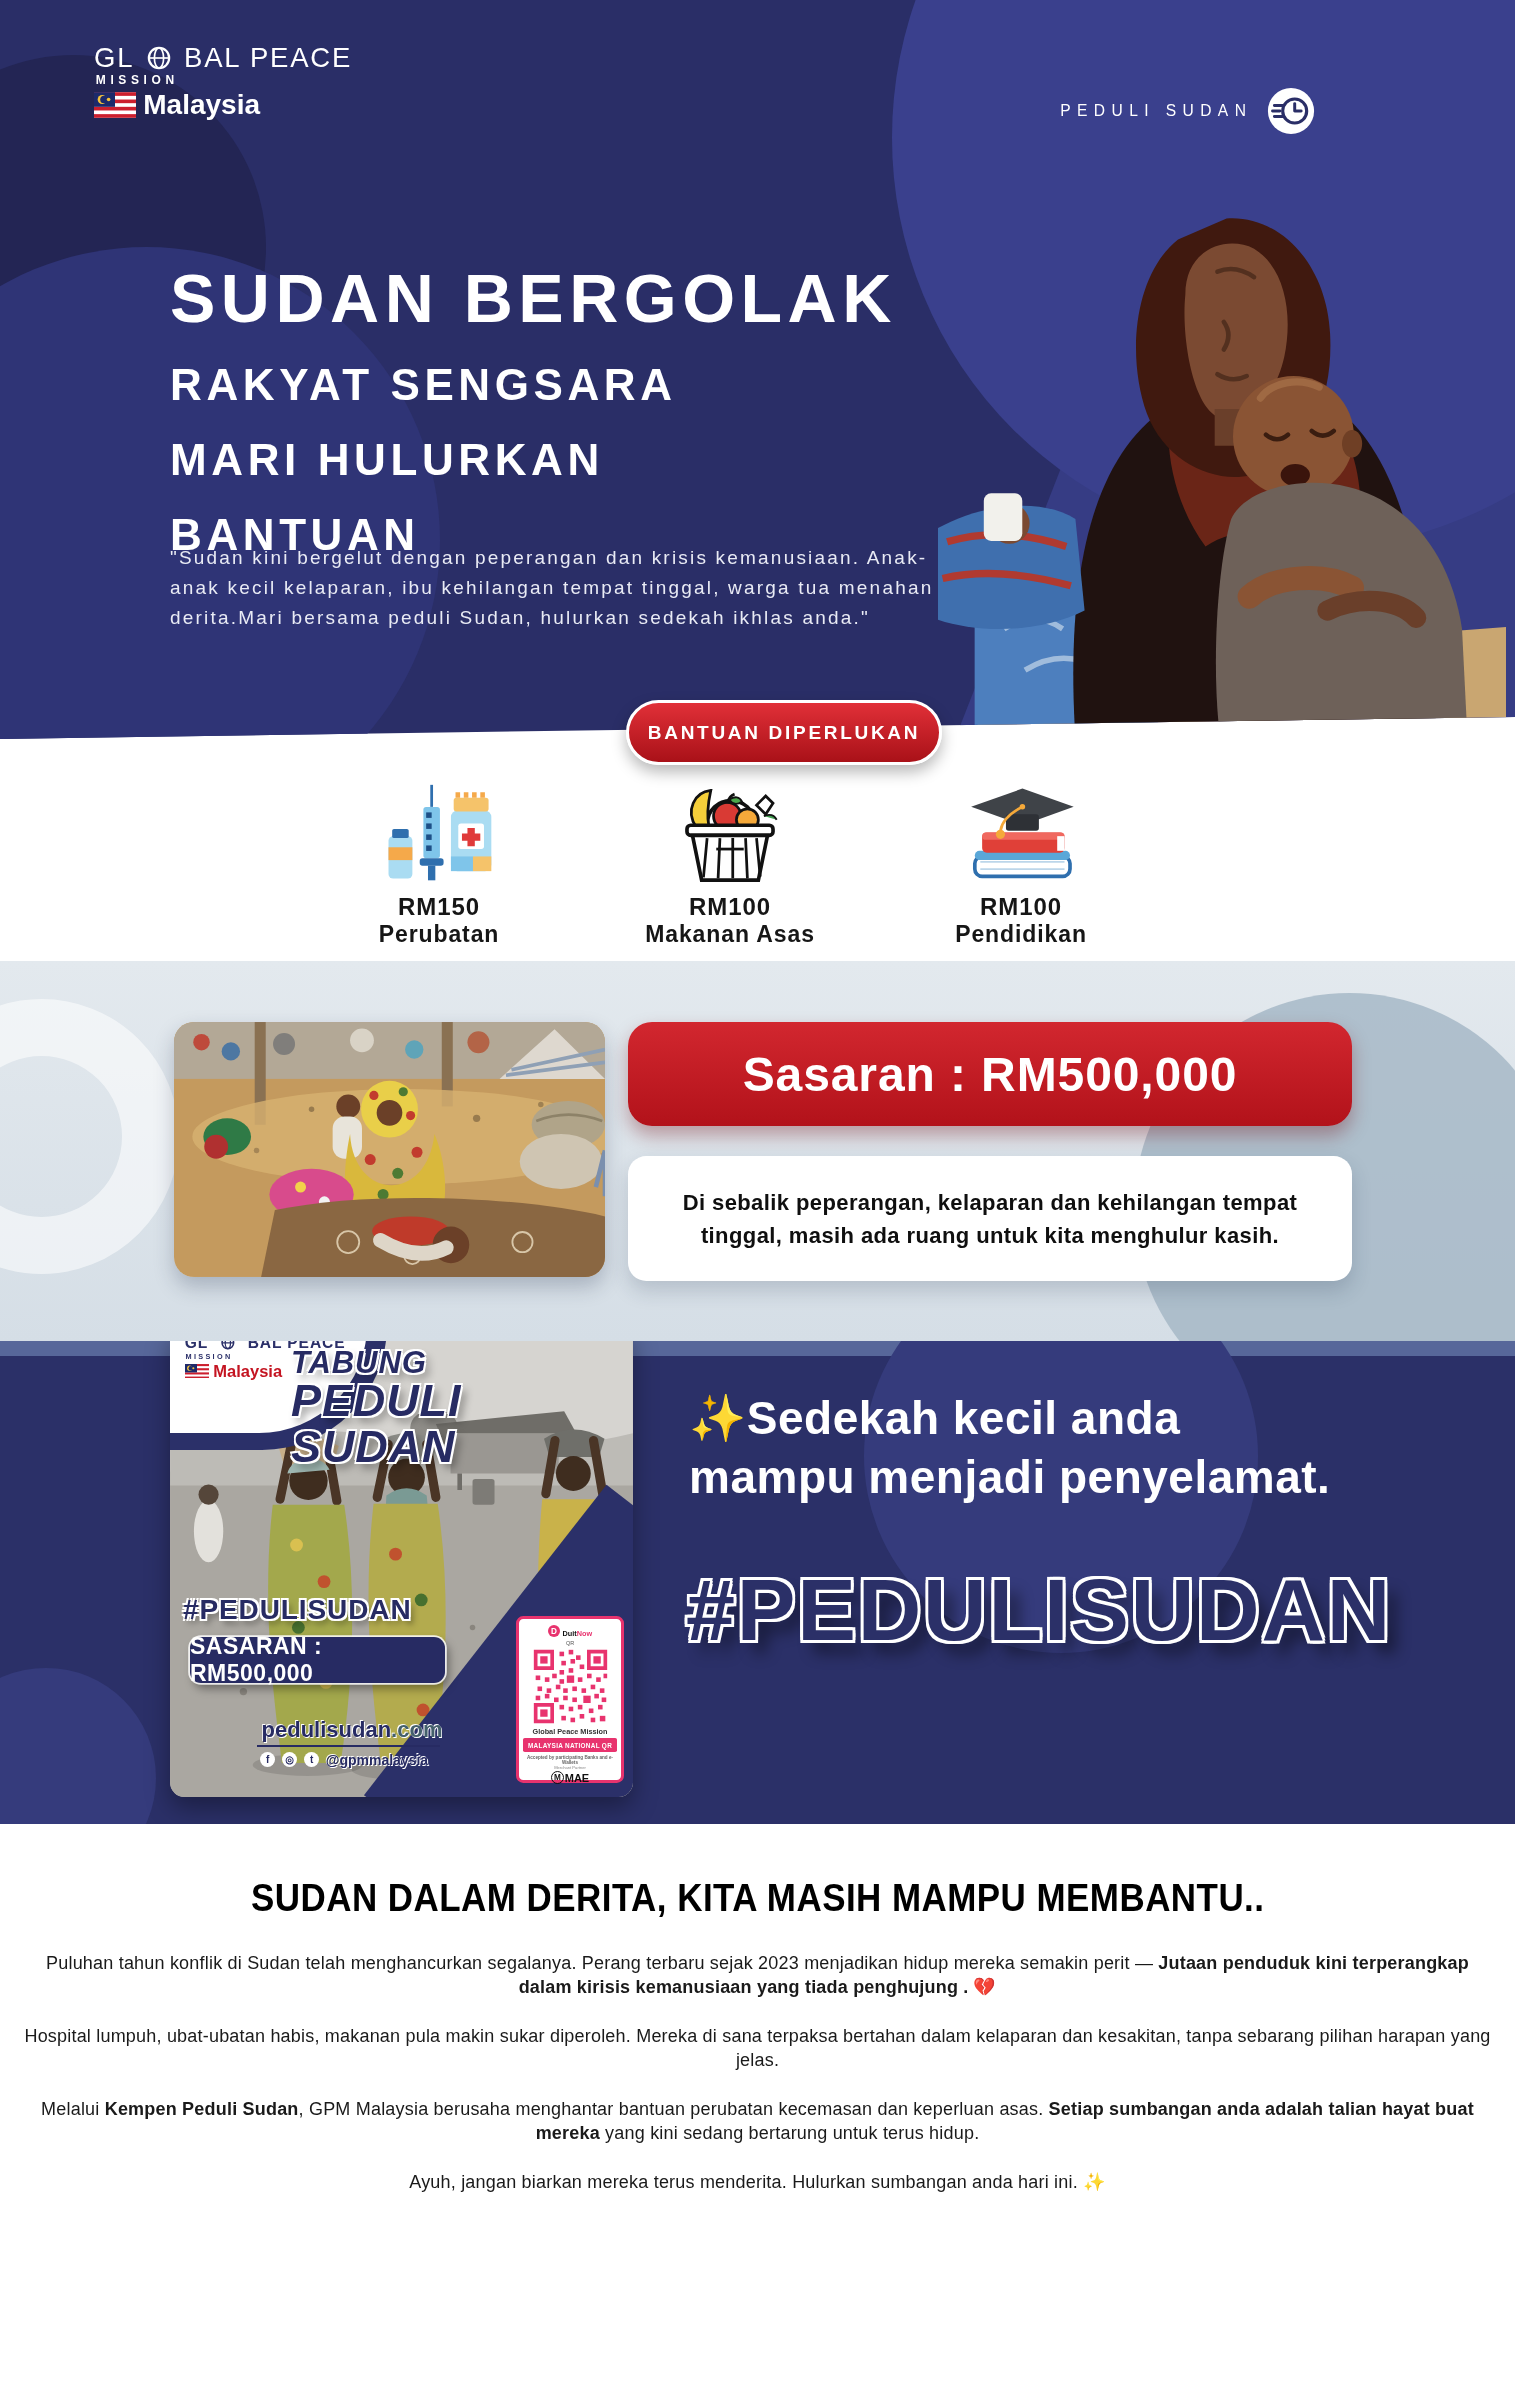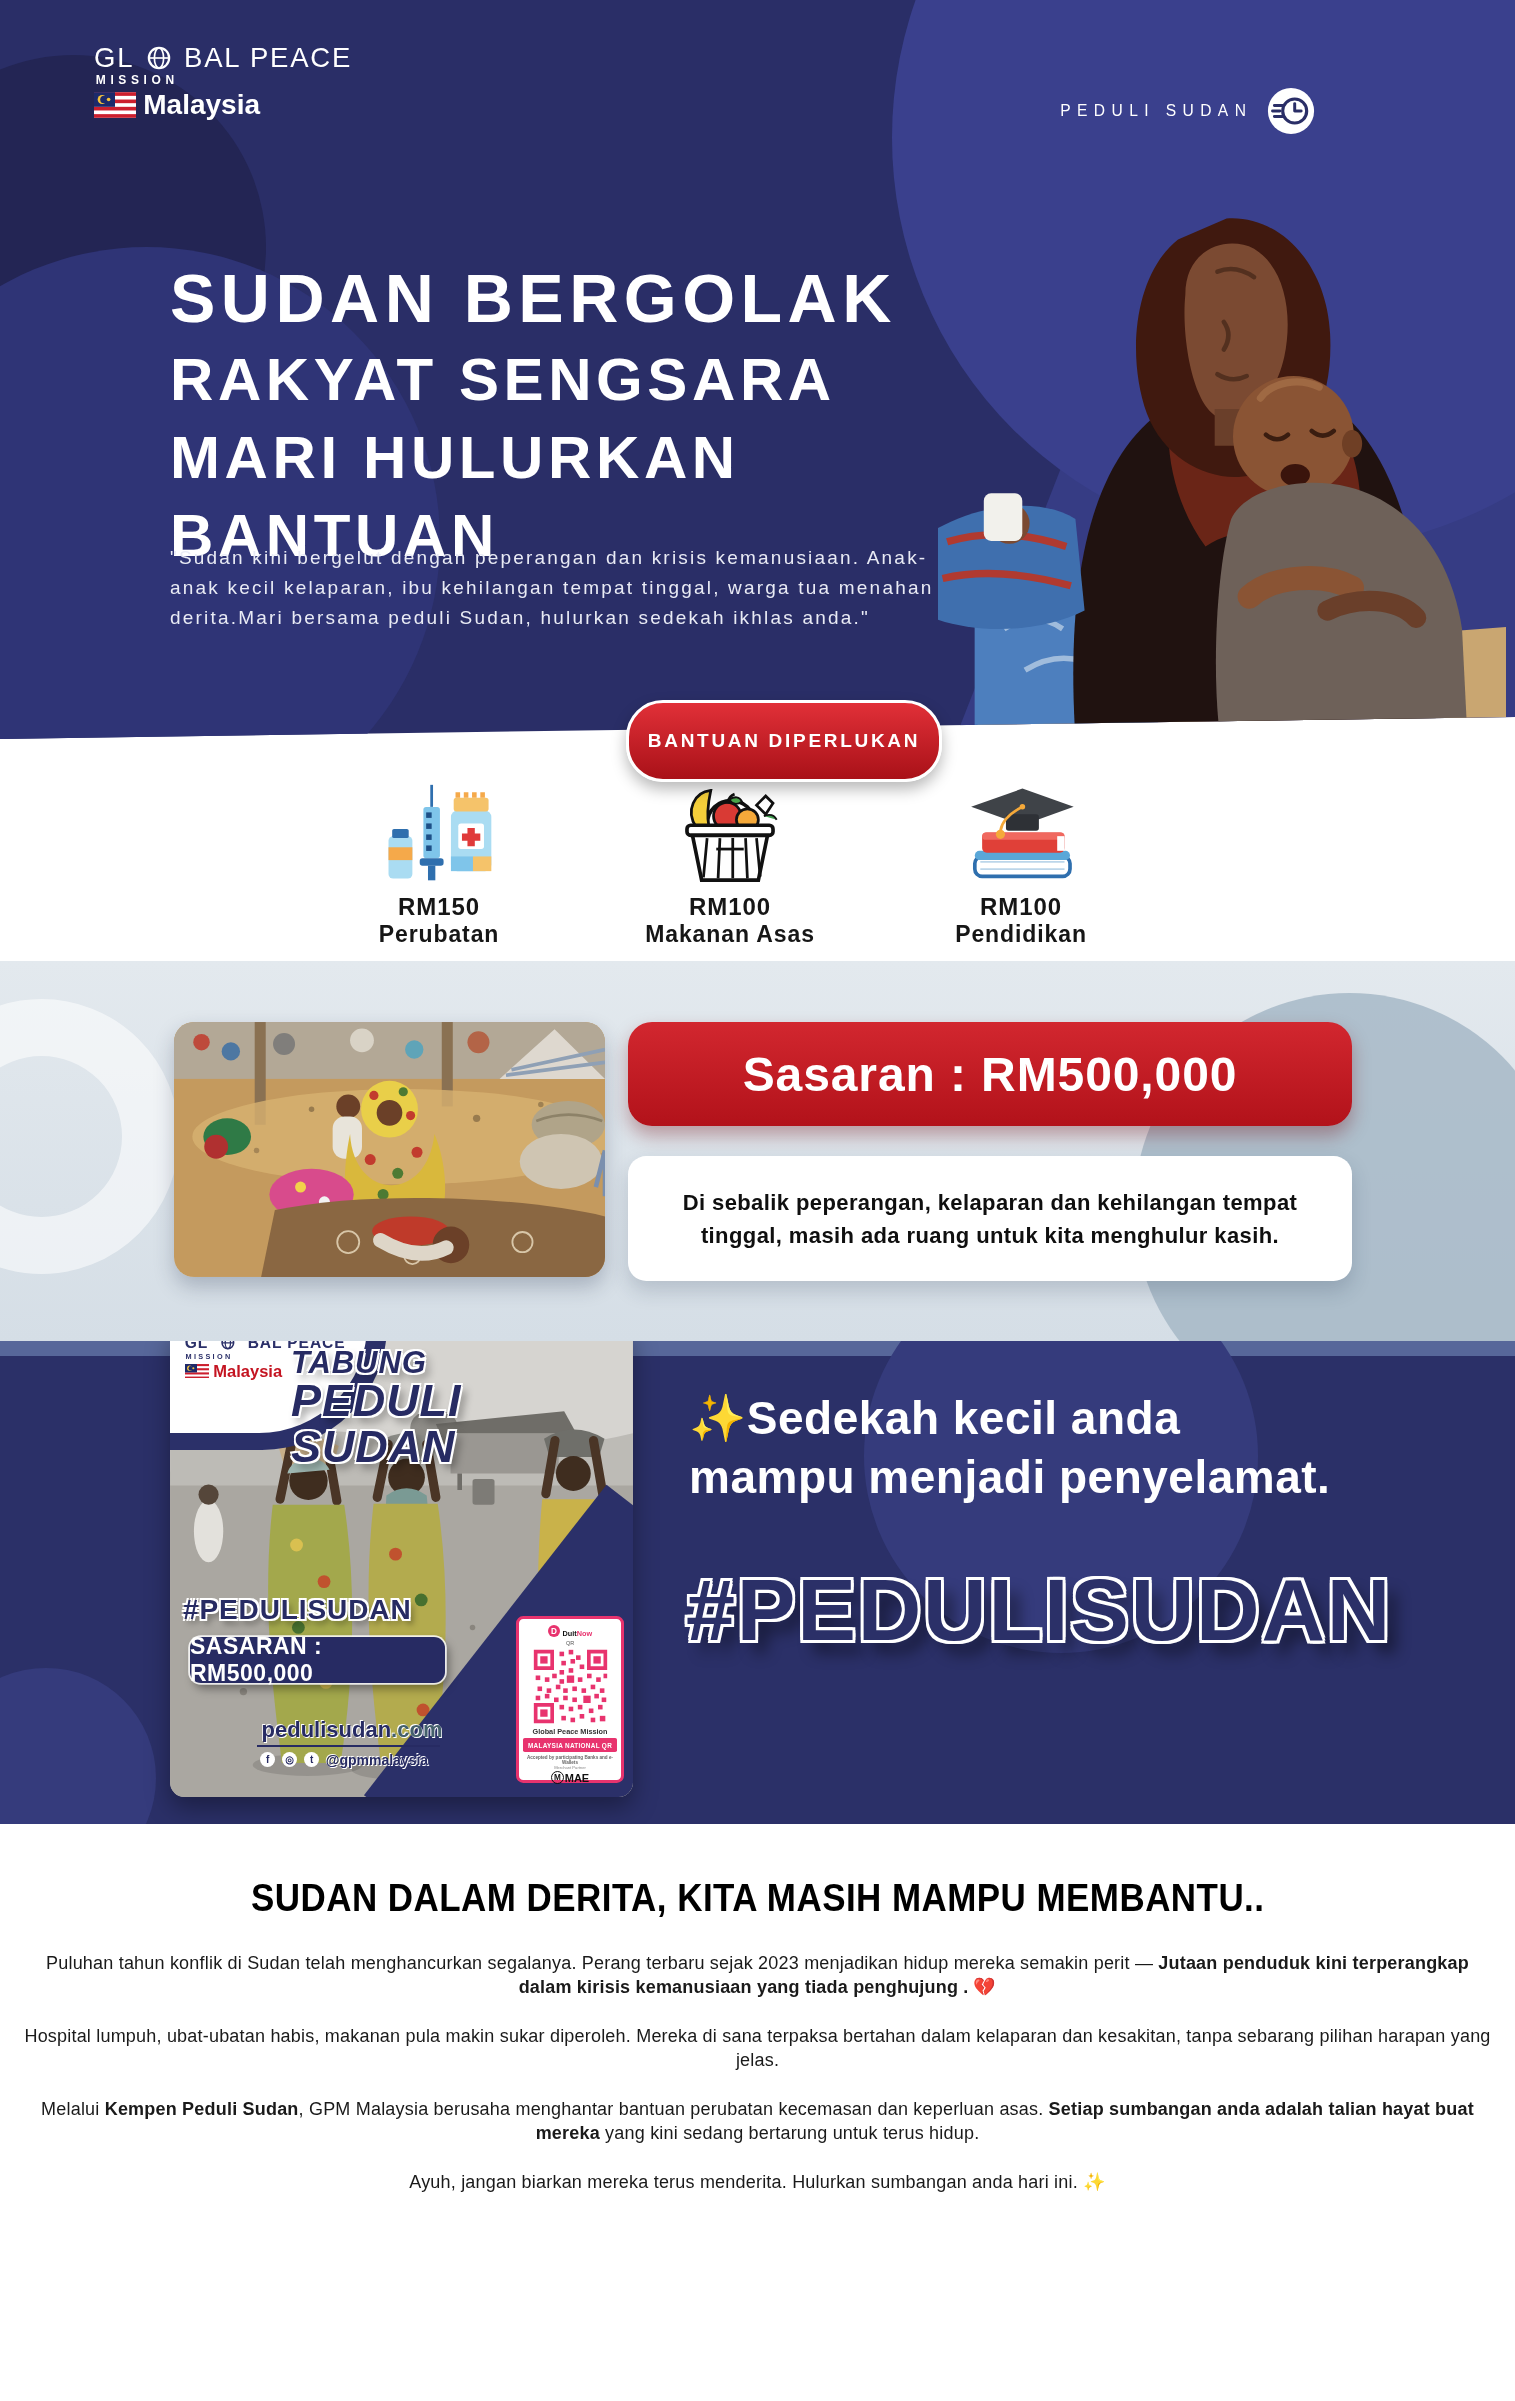--- a/index.html
+++ b/index.html
@@ -26,27 +26,27 @@
   .poster .logo-country { color:#c41421; }
 
   .campaign-tag { position:absolute; right:200px; top:87px; display:flex; align-items:center; gap:14.7px; z-index:5; }
   .campaign-label { color:#fff; font-size:15.6px; letter-spacing:6.4px; font-weight:400; }
 
   .hero-photo { position:absolute; right:9.2px; top:134px; width:568px; height:605px; z-index:2; }
 
   .hero-text { position:absolute; left:170px; top:264px; z-index:3; }
   .hero-title { color:#fff; font-weight:700; line-height:1; }
   .ht1 { font-size:68px; letter-spacing:5.5px; }
-  .ht2 { font-size:60px; letter-spacing:4.6px; margin-top:18px; }
+  .ht2 { font-size:44px; letter-spacing:4.6px; margin-top:31px; }
   .hero-quote { position:absolute; left:170px; top:543px; width:788px; z-index:3;
                 color:#e9ebf5; font-size:19px; line-height:30px; letter-spacing:2.2px; }
 
   
   .needs { position:absolute; left:0; top:739px; width:1515px; height:222px; background:#fff;padding-left:36px; }
-  .badge { position:absolute; left:626px; top:700px; width:316px; height:82px; z-index:6;
+  .badge { position:absolute; left:626px; top:700px; width:316px; height:65px; z-index:6;
            background:linear-gradient(180deg,#e13038,#a91118); border:3.7px solid #fff; border-radius:37px;
            display:flex; align-items:center; justify-content:center;
            box-shadow:0 7.3px 14.7px rgba(0,0,0,.28); }
   .badge span { color:#fff; font-size:19px; font-weight:700; letter-spacing:2.7px; }
   .needs-row { position:absolute; left:0; top:42px; width:1460px; display:flex; justify-content:center; gap:71px; }
   .need-item { width:220px; display:flex; flex-direction:column; align-items:center; }
   .need-icon { height:103px; display:flex; align-items:flex-end; justify-content:center; }
   .need-amount { margin-top:9.2px; font-size:24px; font-weight:700; color:#161616; letter-spacing:0.9px; }
   .need-label { font-size:23px; font-weight:700; color:#161616; letter-spacing:0.9px; }
 

